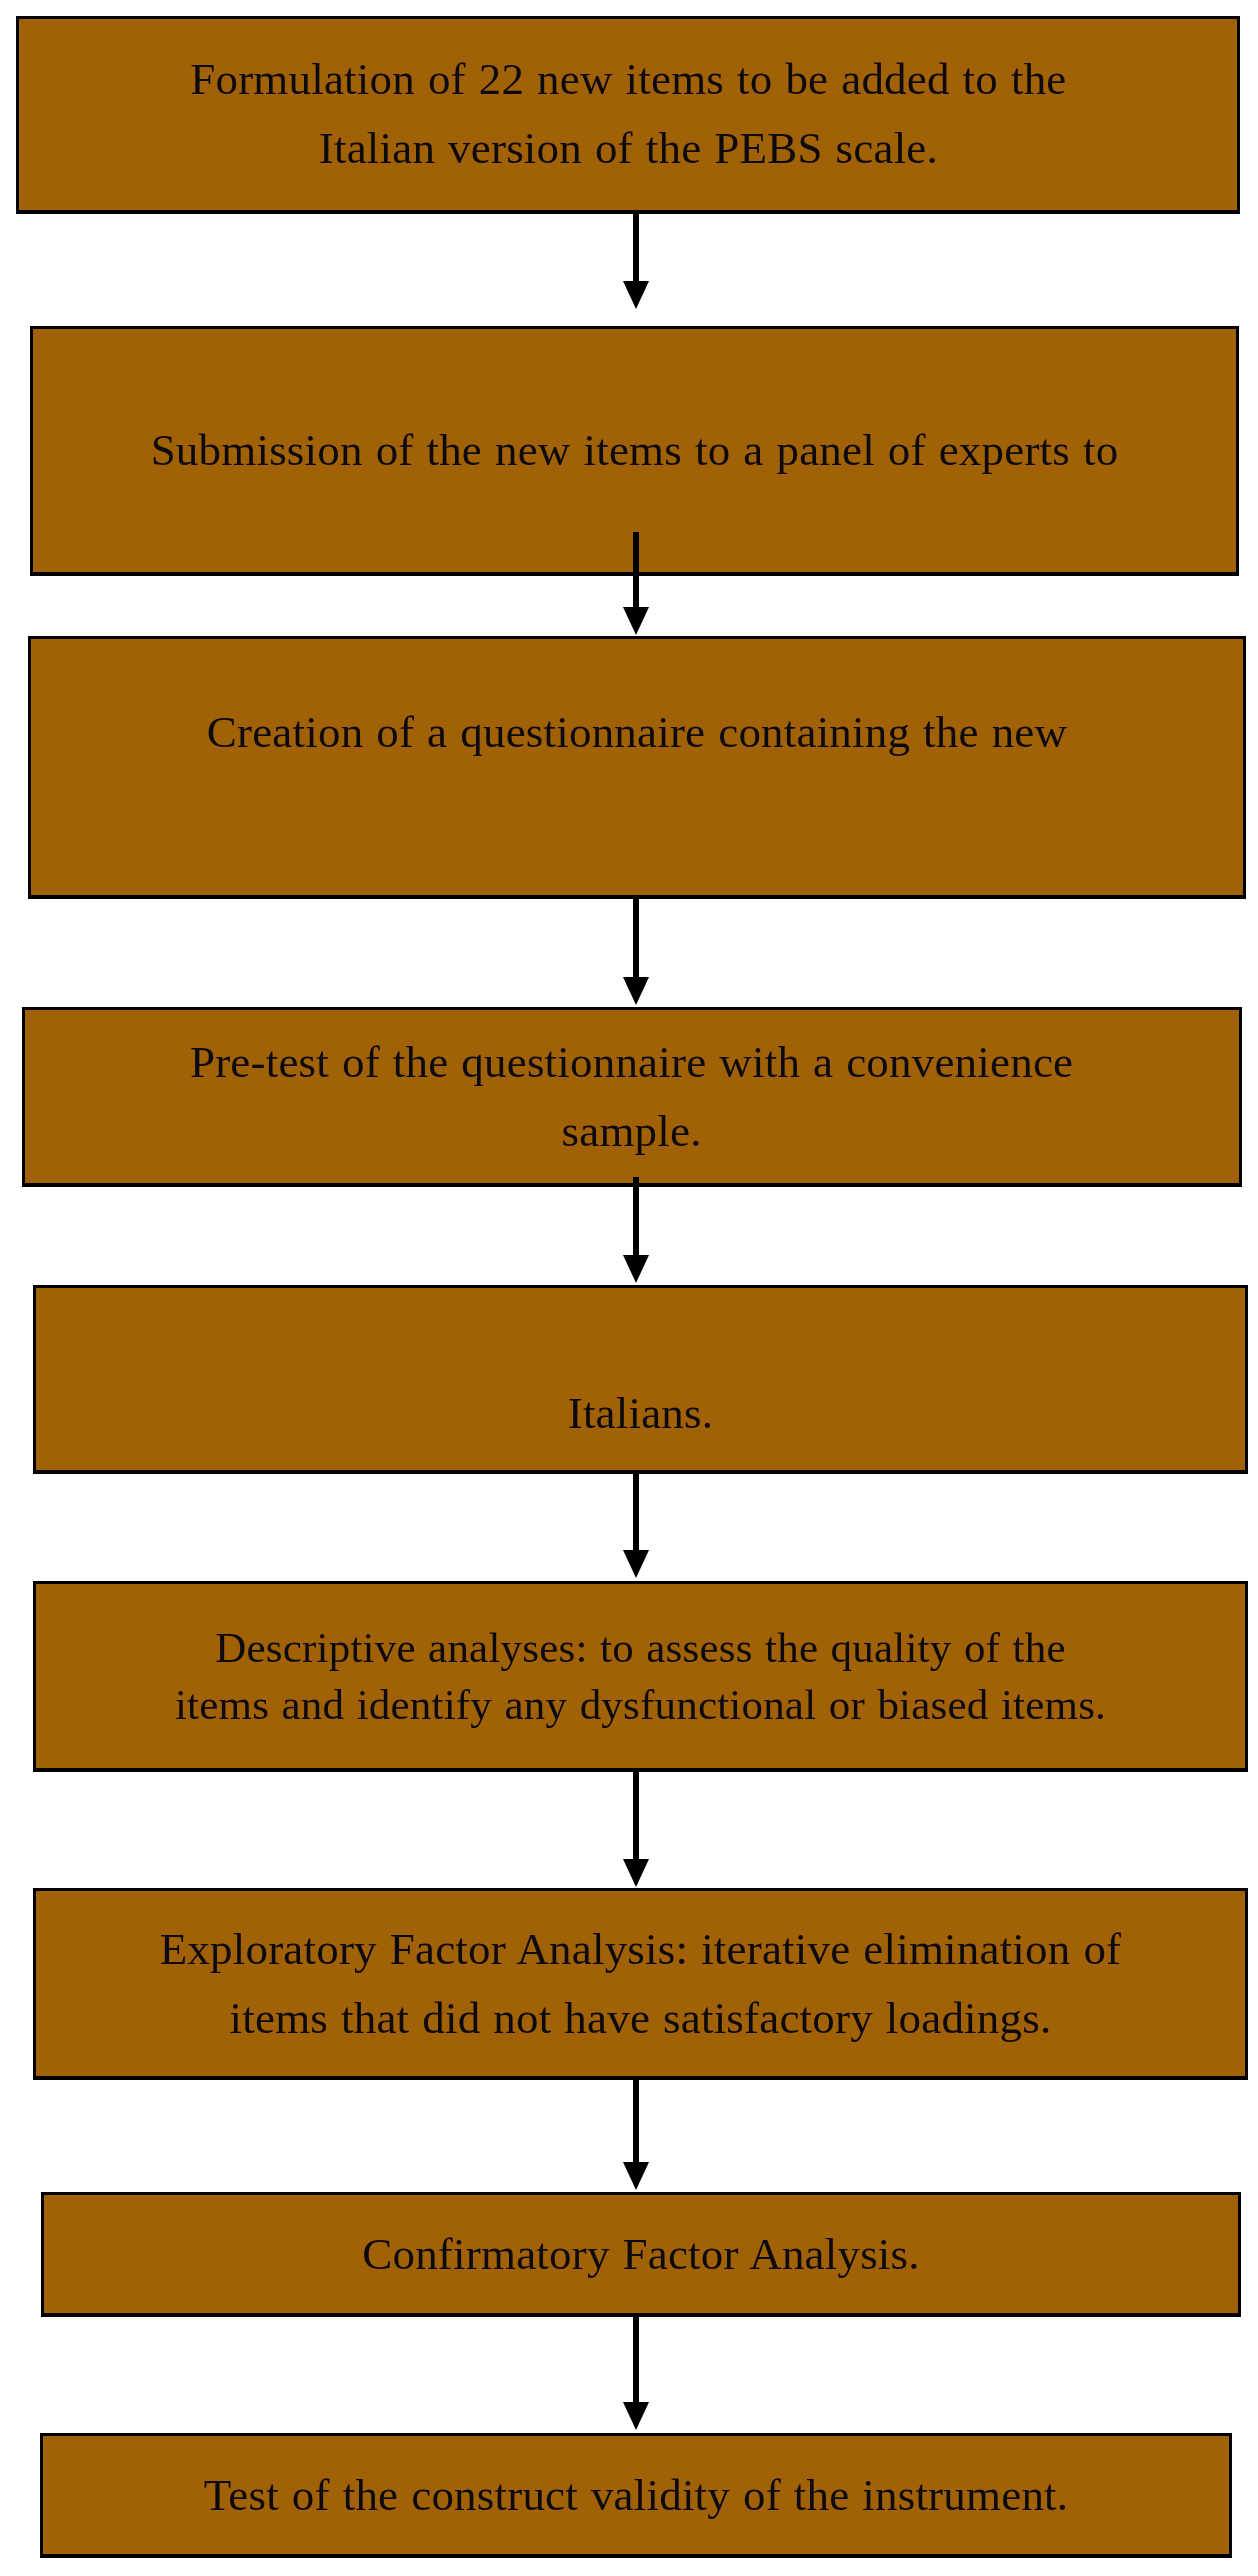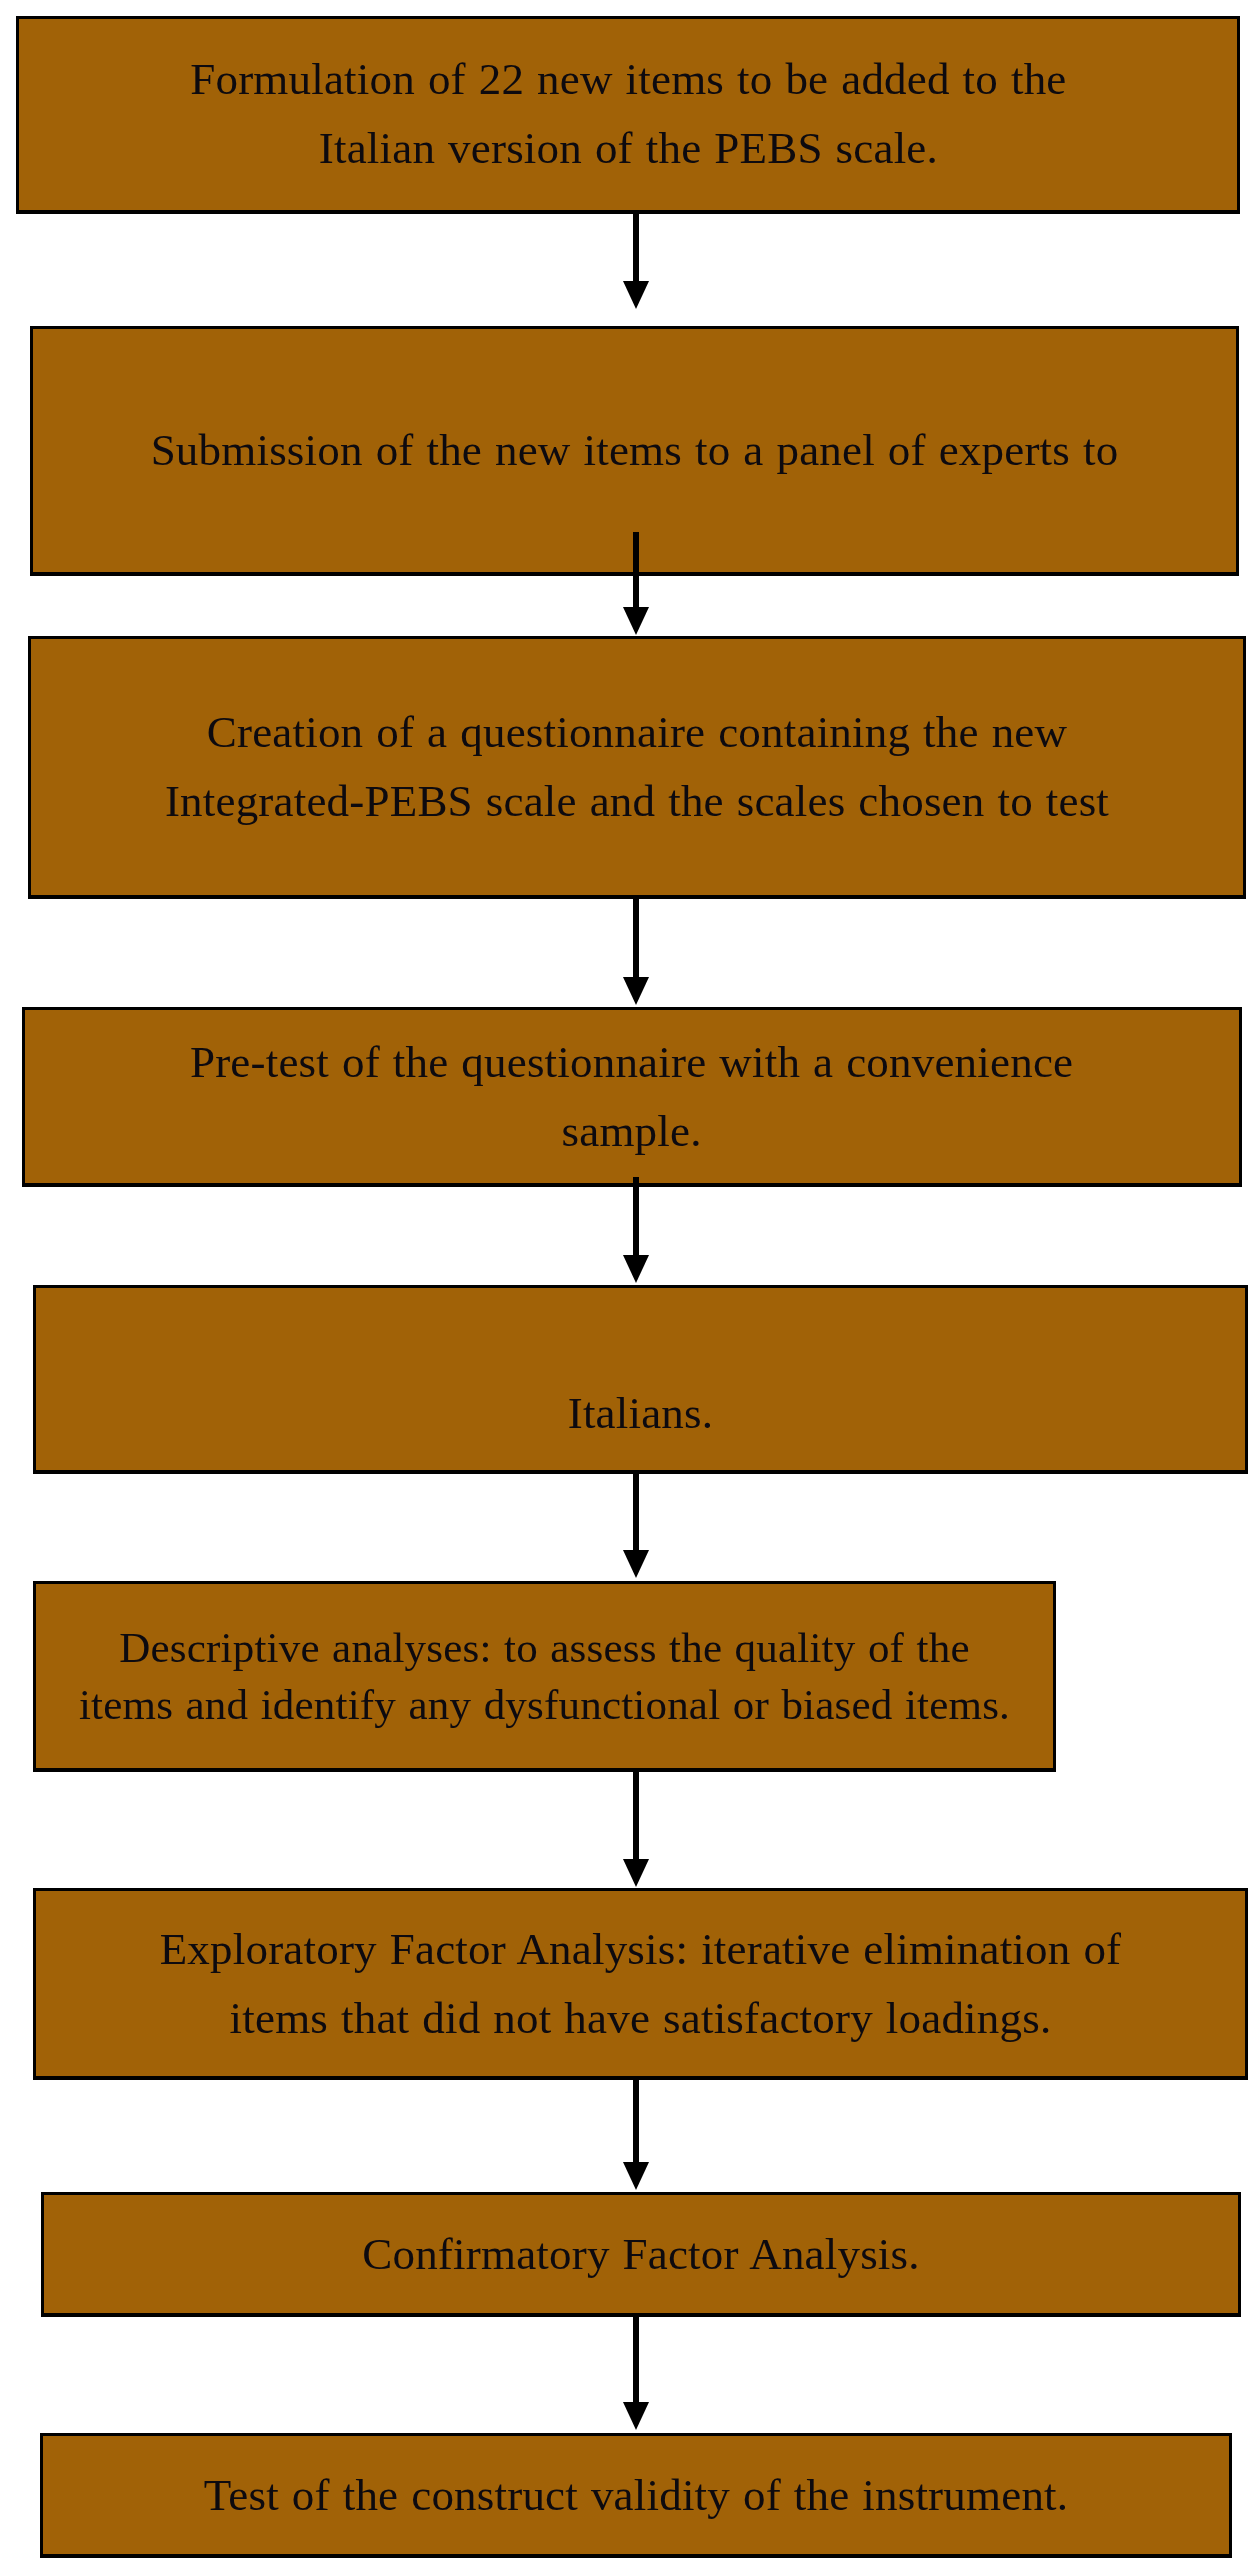--- a/index.html
+++ b/index.html
@@ -84,21 +84,21 @@
 </div>
 
 <div class="arrow" style="left:636px; top:532px; height:103px;">
   <div class="shaft" style="height:76px;"></div>
   <div class="head"></div>
 </div>
 
 <div class="flow-box" style="left:28px; top:636px; width:1218px; height:263px;">
   <span class="flow-text">
     <span>Creation of a questionnaire containing the new</span><br>
-    <span>Integrated-PEBS scale and the scales chosen to test</span><br>
+    <br>
   </span>
 </div>
 
 <div class="arrow" style="left:636px; top:899px; height:106px;">
   <div class="shaft" style="height:79px;"></div>
   <div class="head"></div>
 </div>
 
 <div class="flow-box" style="left:21.6px; top:1007px; width:1220px; height:180px;">
   <span class="flow-text">
@@ -117,21 +117,21 @@
     <br>
     <span>Italians.</span>
   </span>
 </div>
 
 <div class="arrow" style="left:636px; top:1474px; height:104px;">
   <div class="shaft" style="height:78px;"></div>
   <div class="head"></div>
 </div>
 
-<div class="flow-box" style="left:33px; top:1581px; width:1023px; height:191px;">
+<div class="flow-box" style="left:33px; top:1581px; width:1215px; height:191px;">
   <span class="flow-text tight">
     <span>Descriptive analyses: to assess the quality of the</span><br>
     <span>items and identify any dysfunctional or biased items.</span>
   </span>
 </div>
 
 <div class="arrow" style="left:636px; top:1772px; height:115px;">
   <div class="shaft" style="height:88px;"></div>
   <div class="head"></div>
 </div>

